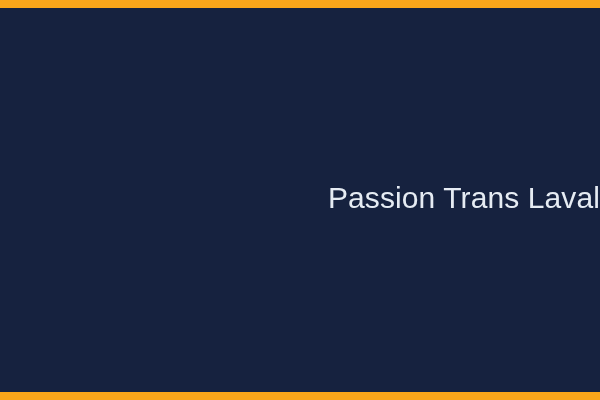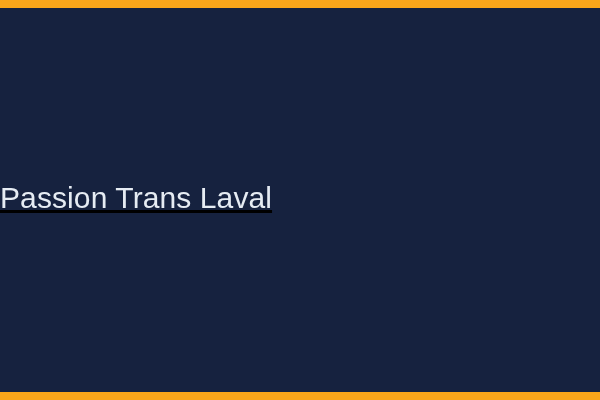--- a/index.html
+++ b/index.html
@@ -29,24 +29,23 @@
     width: 100%;
     height: 8px;
     flex: 0 0 8px;
     background-color: #FAA61A;
   }
 
   .banner-body {
     flex: 1 1 auto;
     display: flex;
     align-items: center;
-    justify-content: flex-start;
+    justify-content: flex-end;
     background-color: #16223F;
     position: relative;
-    text-decoration: underline;
   }
 
   .banner-title {
     font-family: "Liberation Sans", sans-serif;
     font-size: 30px;
     font-weight: 400;
     line-height: 1;
     letter-spacing: 0.1px;
     color: #E6ECF3;
     text-align: center;

